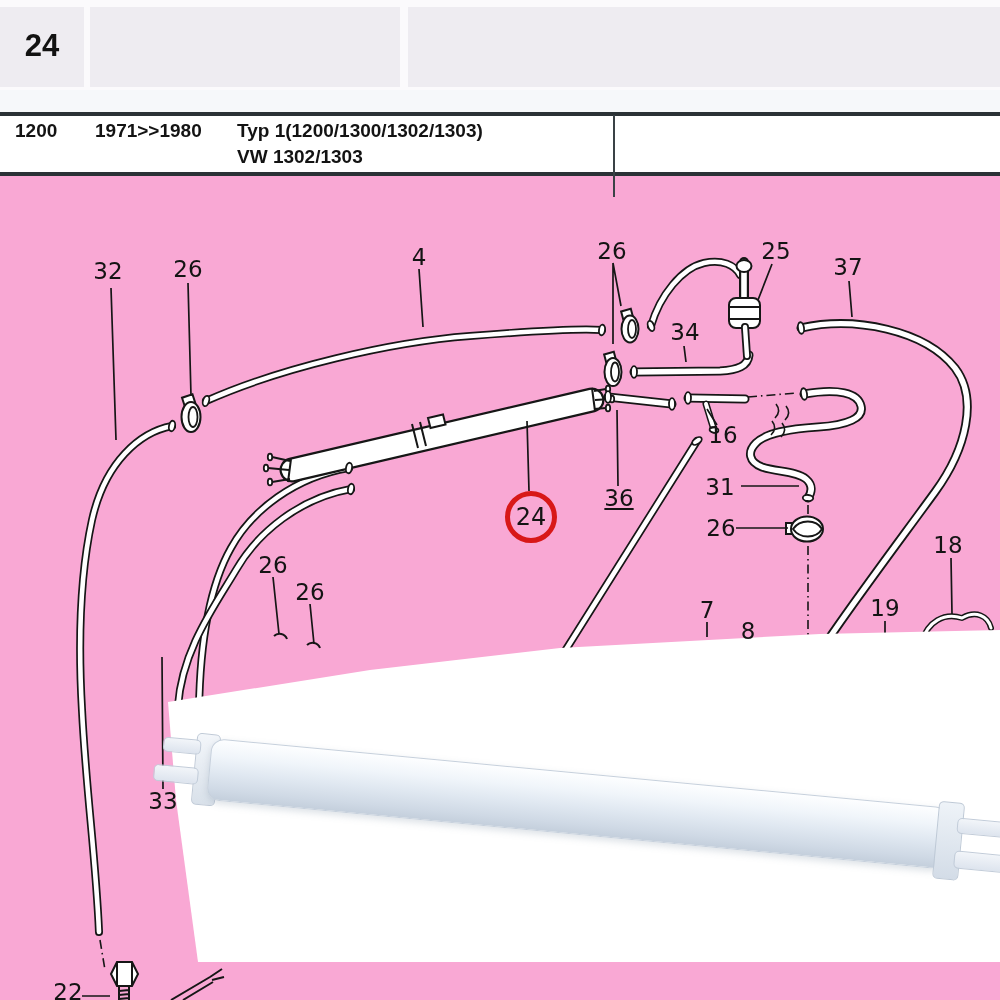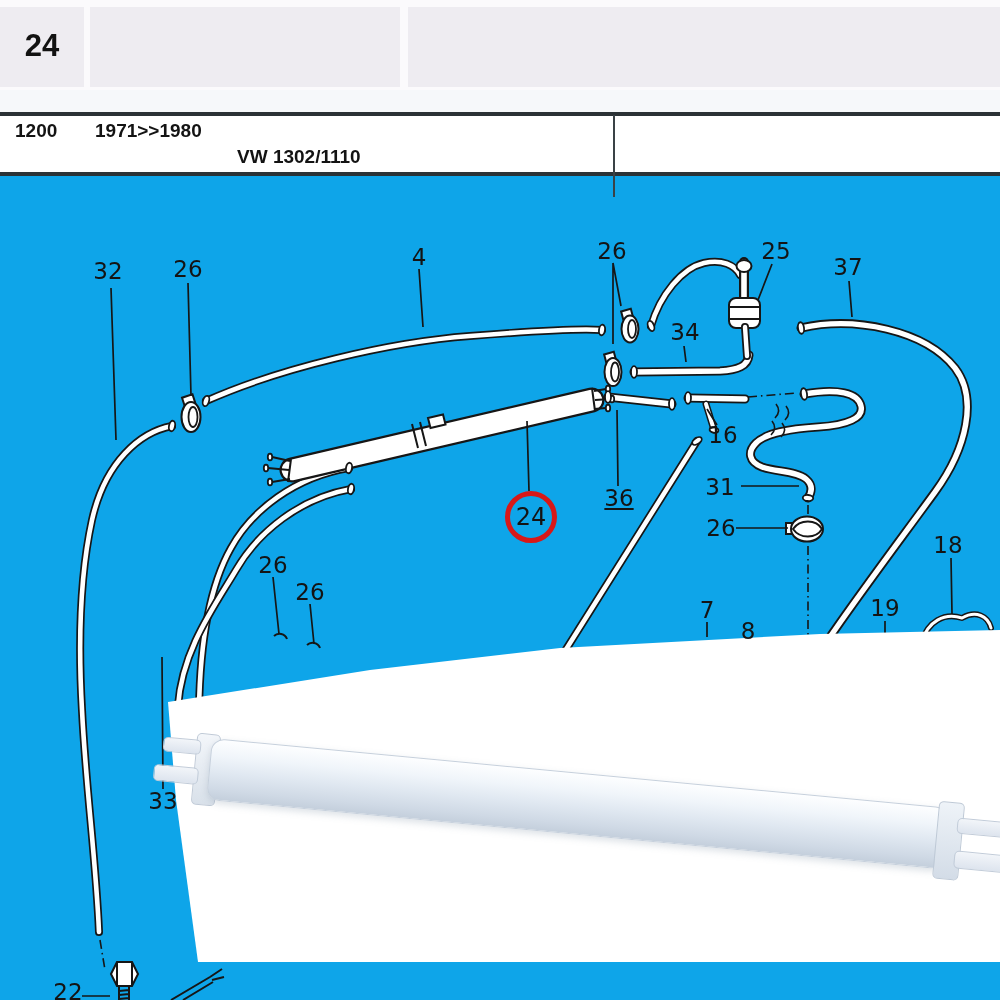--- a/index.html
+++ b/index.html
@@ -1,16 +1,16 @@
 <!DOCTYPE html>
 <html style="--hl: #d81818;"><head>
 <meta charset="utf-8">
 <style>
   html,body{margin:0;padding:0;background:#fff;}
-  .page{position:relative;width:1000px;height:1000px;background:#0ea5e9;overflow:hidden;
+  .page{position:relative;width:1000px;height:1000px;background:#f9a8d4;overflow:hidden;
         font-family:"Liberation Sans",sans-serif;}
 
   
   .hdr{position:absolute;left:0;top:0;width:1000px;height:90px;background:#fbfafc;}
   .hdr .cell{position:absolute;top:7px;height:80px;background:#eeecf1;}
   .cell.c1{left:0;width:84px;}
   .cell.c2{left:90px;width:310px;}
   .cell.c3{left:408px;width:592px;}
   .hdr-strip{position:absolute;left:0;top:90px;width:1000px;height:22px;background:#f6f8fa;}
   .hdr-text{position:absolute;font-weight:bold;font-size:31px;color:#121212;top:28px;}
@@ -71,21 +71,22 @@
     <div class="cell c1"></div>
     <div class="cell c2"></div>
     <div class="cell c3"></div>
     <div class="hdr-text t-item">24</div>
   </div>
   <div class="hdr-strip"></div>
   <div class="rule r1"></div>
   <div class="app">
     <span class="model">1200</span>
     <span class="years">1971&gt;&gt;1980</span>
-    <span class="type2">VW 1302/1110</span>
+    <span class="type1">Typ 1(1200/1300/1302/1303)</span>
+    <span class="type2">VW 1302/1303</span>
   </div>
   <div class="rule r2"></div>
   <div class="vline"></div>
 
   <div id="diagram">
     <svg id="art" width="1000" height="1000" viewBox="0 0 1000 1000">
       <defs>
         <path id="h32" d="M172,426 C140,432 105,462 92,520 C80,575 78,640 82,710 C86,790 96,860 99,932"></path>
         <path id="h4" d="M206,401 C280,368 390,342 470,336 C520,332 575,328 602,330"></path>
         <path id="hpA" d="M349,468 C295,477 252,510 231,548 C210,585 200,644 199,710"></path>

